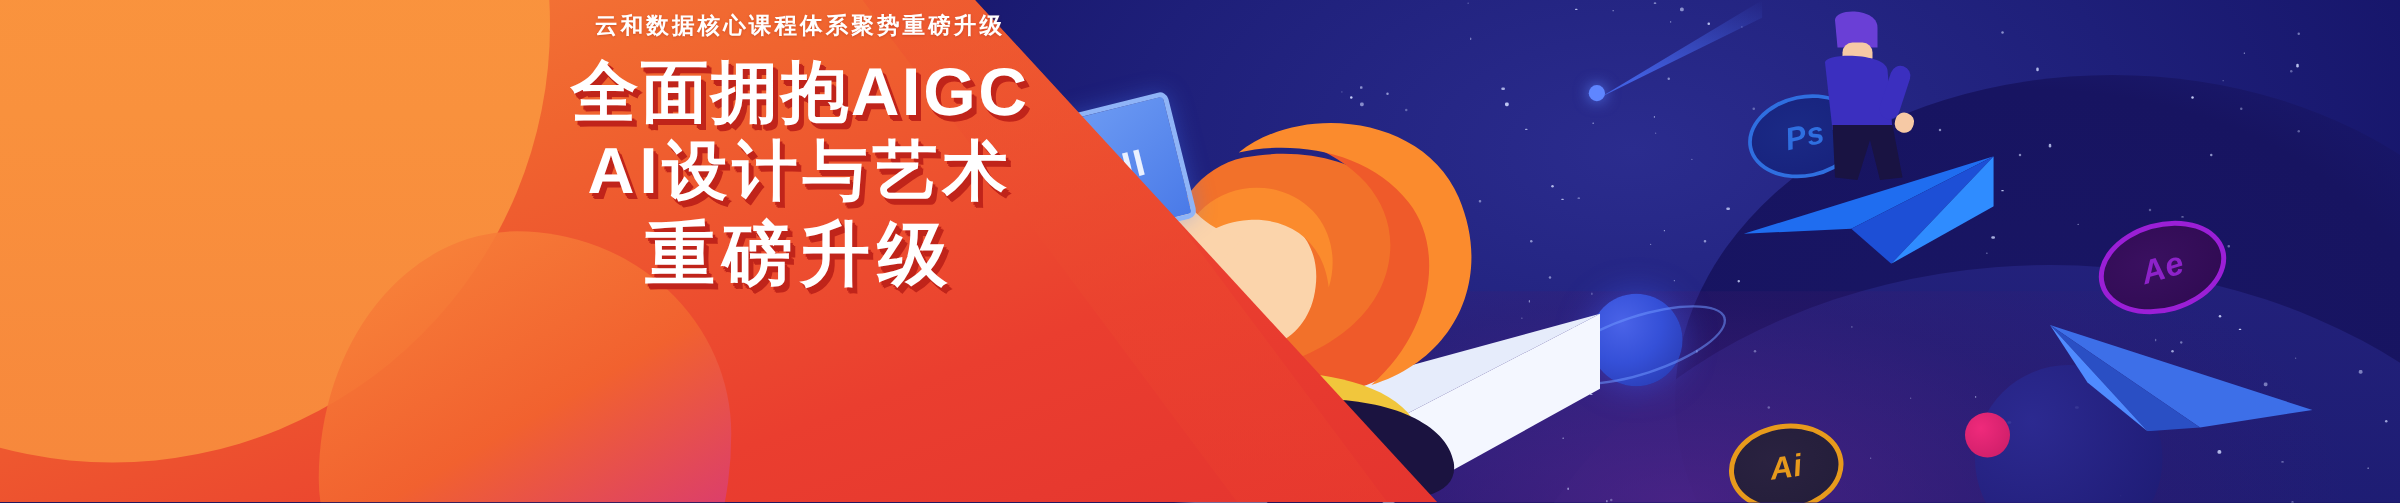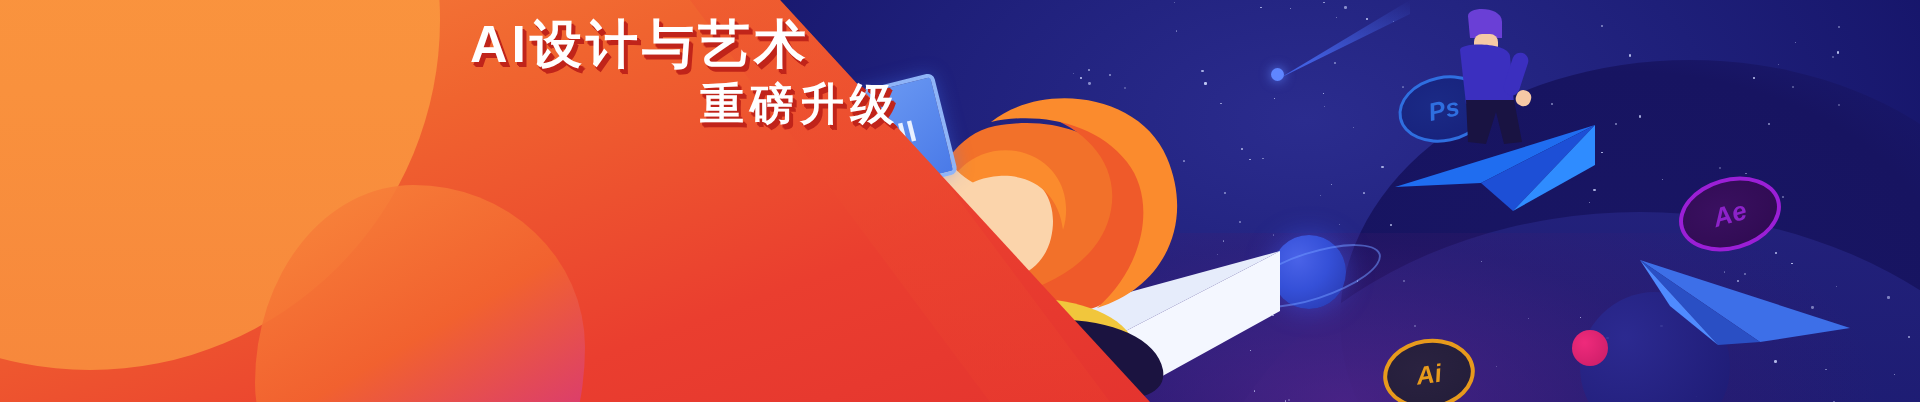--- a/index.html
+++ b/index.html
@@ -154,21 +154,21 @@
   .hl{
     color:#ffffff;font-weight:900;line-height:1;white-space:nowrap;
     letter-spacing:1px;
     text-shadow:
       4px 5px 0 #c0241a,
       3px 4px 0 #c0241a,
       2px 3px 0 #c0241a;
   }
   .hl1{font-size:54px;margin-top:14px;letter-spacing:2px;}
   .hl2{font-size:52px;margin-top:10px;letter-spacing:4px;}
-  .hl3{font-size:44px;margin-top:12px;letter-spacing:6px;text-align:right;}
+  .hl3{font-size:56px;margin-top:12px;letter-spacing:6px;}
 
 </style>
 </head>
 <body>
 
 <div class="banner">
 
   <div class="bg-space"></div>
   <div class="bg-dark-curve"></div>
   <div class="bg-bottom-curve"></div>
@@ -354,17 +354,19 @@
     <span>UI</span>
   </div>
 
   <div class="bg-orange">
     <div class="bg-orange-circle"></div>
     <div class="bg-orange-blob"></div>
     <div class="bg-orange-edge"></div>
   </div>
 
   <div class="textblock">
+    <div class="subtitle">云和数据核心课程体系聚势重磅升级</div>
+    <div class="hl hl1">全面拥抱AIGC</div>
     <div class="hl hl2">AI设计与艺术</div>
     <div class="hl hl3">重磅升级</div>
   </div>
 
 </div>
 
 </body></html>

